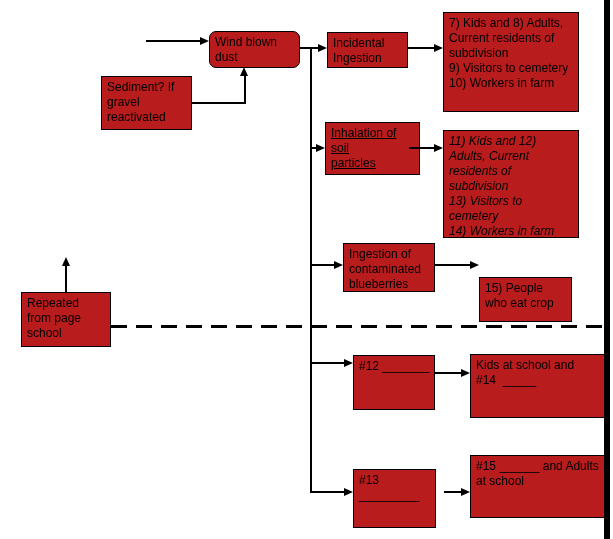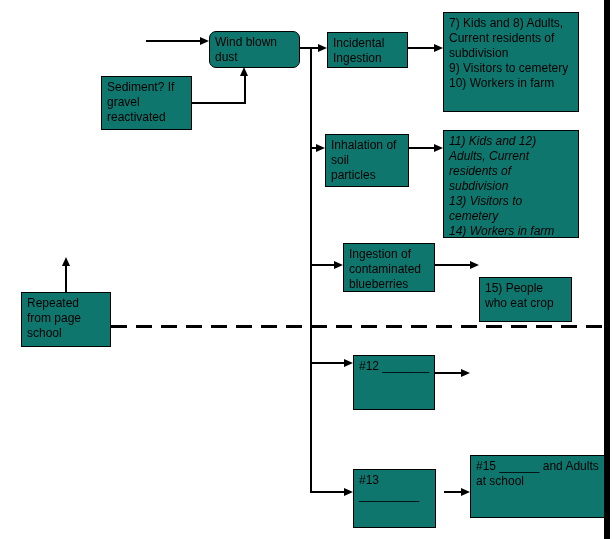--- a/index.html
+++ b/index.html
@@ -14,21 +14,21 @@
     background: #ffffff;
     overflow: hidden;
     font-size: 12px;
     line-height: 15px;
     color: #000000;
   }
   .box {
     position: absolute;
     box-sizing: border-box;
     border: 1px solid #000000;
-    background: #0f766e;
+    background: #b91c1c;
     padding: 3px 3px 0 5px;
     white-space: pre-wrap;
   }
   .hline, .vline {
     position: absolute;
     background: #000000;
   }
   .arrow-right {
     position: absolute;
     width: 0; height: 0;
@@ -63,21 +63,21 @@
 
   <div class="box" style="left:327px; top:32px; width:81px; height:36px;">Incidental
 Ingestion</div>
 
   <div class="box" style="left:443px; top:12px; width:136px; height:100px;">7) Kids and 8) Adults,
 Current residents of
 subdivision
 9) Visitors to cemetery
 10) Workers in farm</div>
 
-  <div class="box" style="left:325px; top:134px; width:84px; height:53px;">Inhalation of
+  <div class="box" style="left:325px; top:122px; width:95px; height:53px;text-decoration:underline;">Inhalation of
 soil
 particles</div>
 
   <div class="box" style="left:443px; top:130px; width:136px; height:108px;font-style:italic;">11) Kids and 12)
 Adults, Current
 residents of
 subdivision
 13) Visitors to
 cemetery
 14) Workers in farm</div>
@@ -88,20 +88,22 @@
 
   <div class="box" style="left:479px; top:233px; width:93px; height:45px;margin-top:44px;">15) People
 who eat crop</div>
 
   <div class="box" style="left:21px; top:292px; width:90px; height:55px;">Repeated
 from page
 school</div>
 
   <div class="box" style="left:353px; top:355px; width:82px; height:55px;">#12 _______</div>
 
+  <div class="box" style="left:470px; top:354px; width:136px; height:64px;">Kids at school and
+#14  _____</div>
 
   <div class="box" style="left:353px; top:469px; width:83px; height:59px;">#13
 _________</div>
 
   <div class="box" style="left:470px; top:455px; width:136px; height:63px;">#15 ______ and Adults
 at school</div>
 
   <div class="hline" style="left:146px; top:40px; width:57px; height:2px;"></div>
   <div class="arrow-right" style="left:200px; top:37px;"></div>
 

